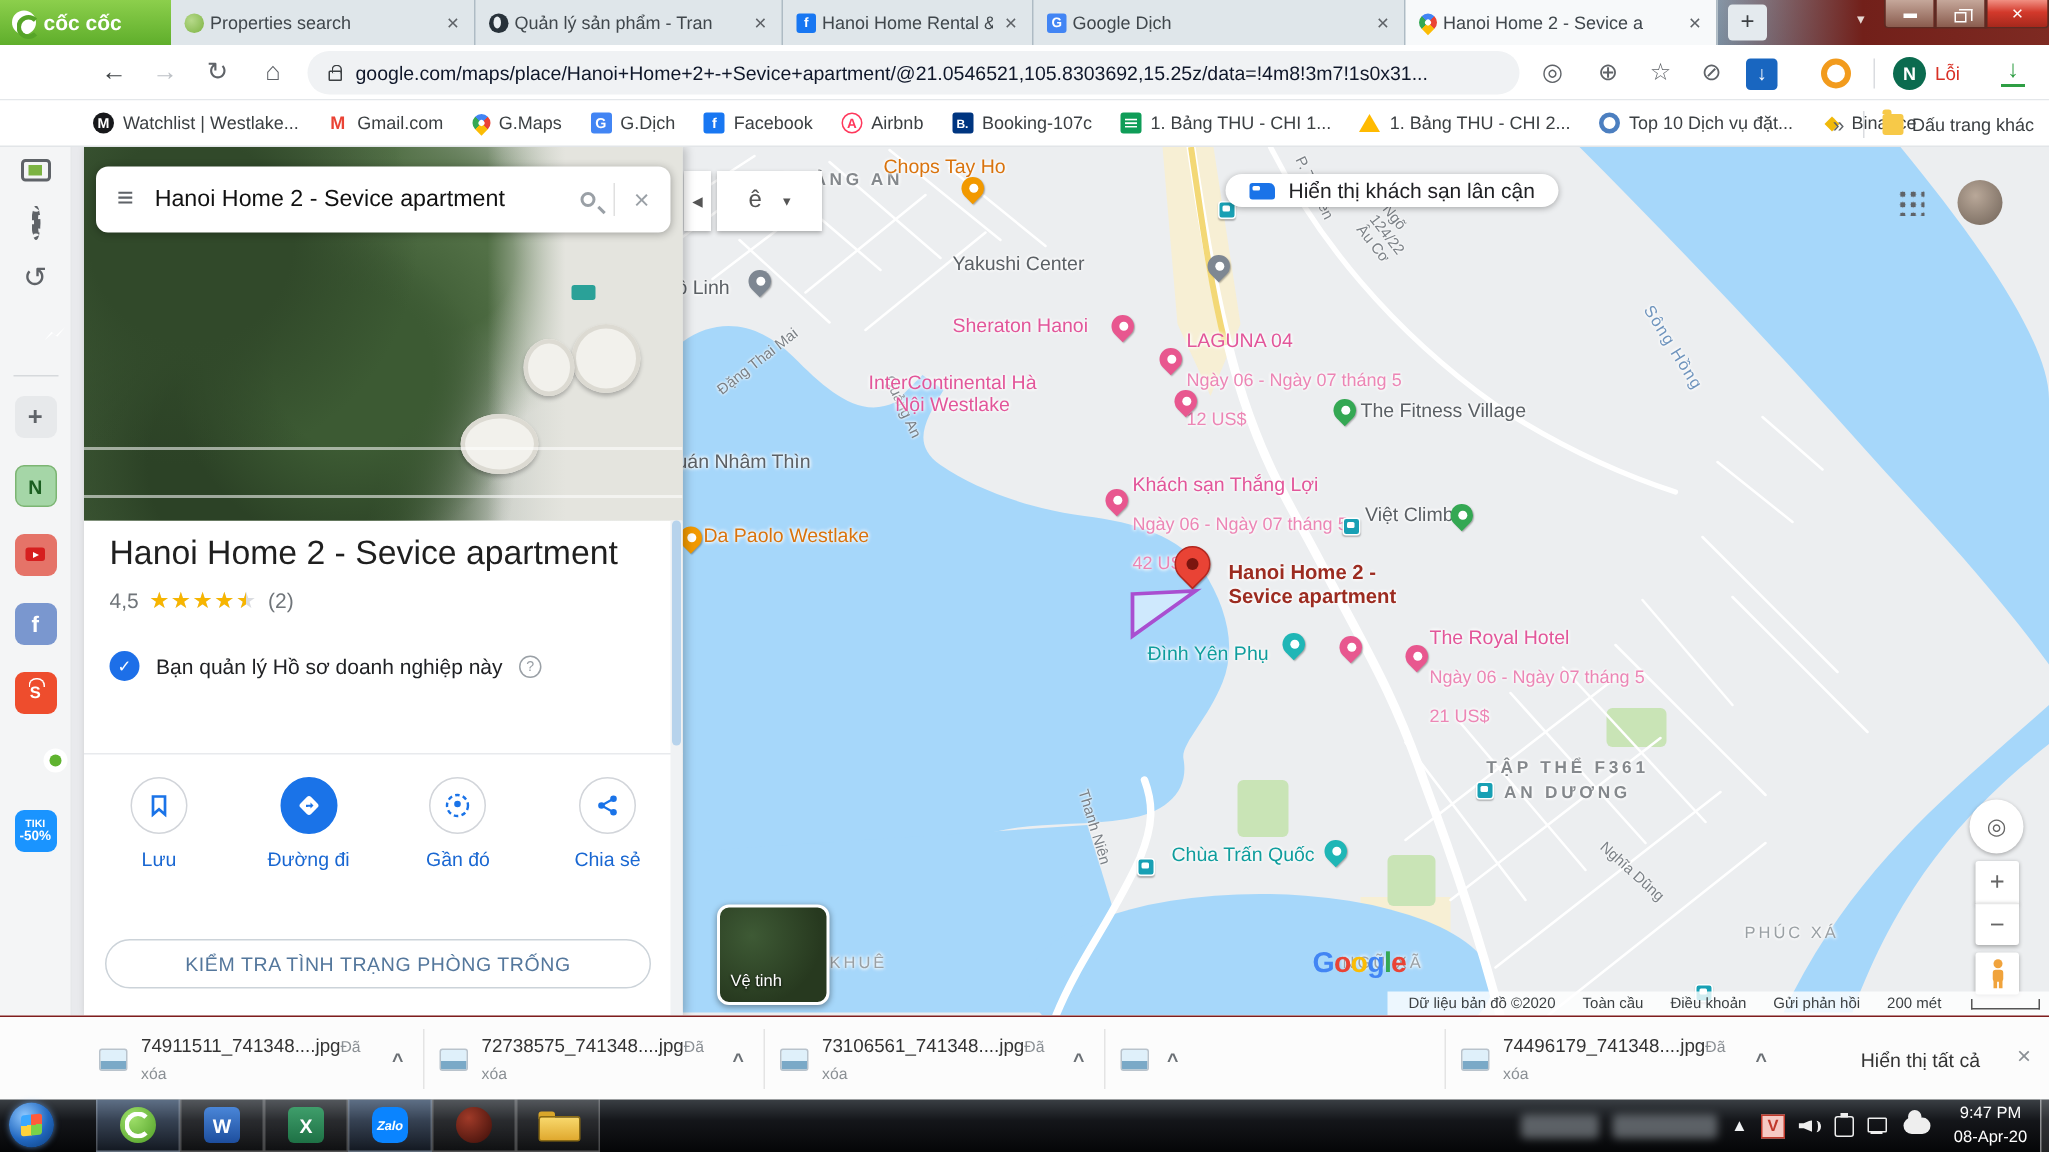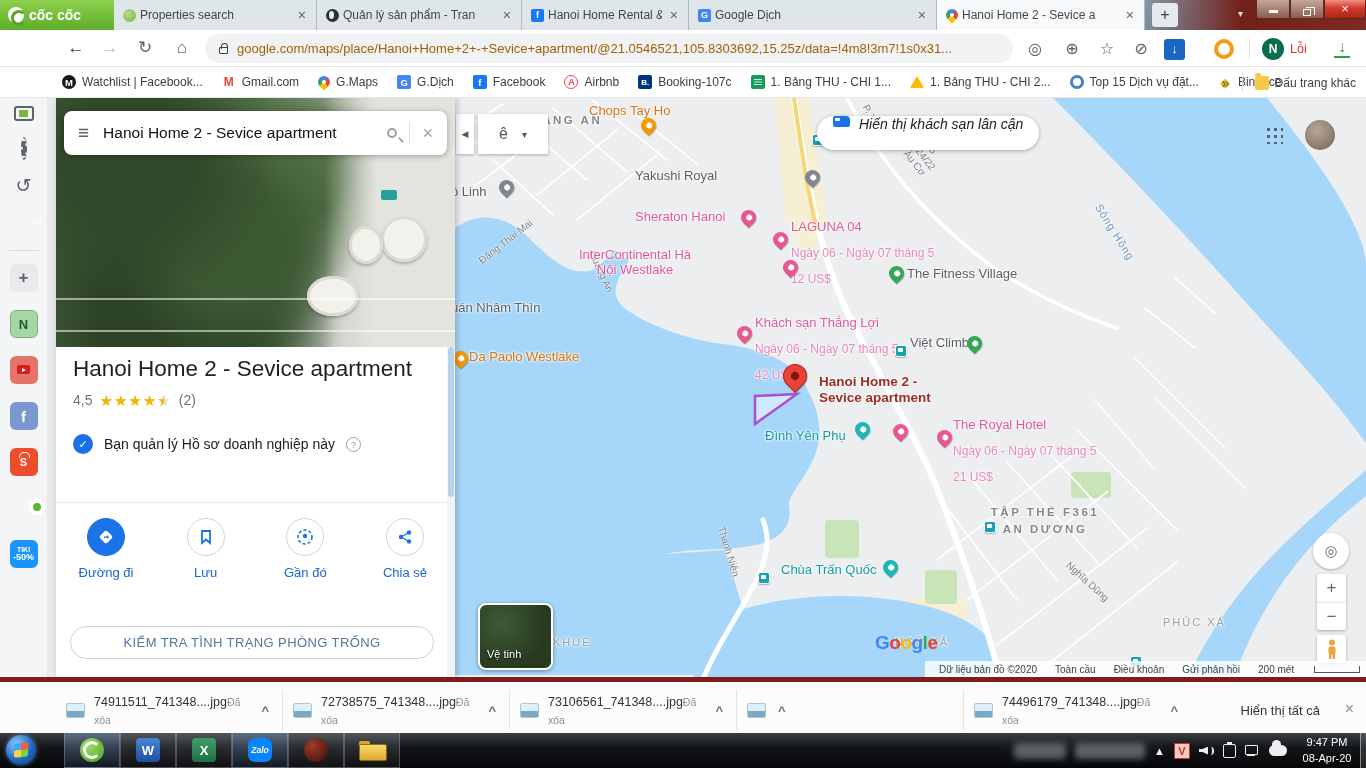--- a/index.html
+++ b/index.html
@@ -44,21 +44,21 @@
   .res-glyph::after{content:"";position:absolute;left:2px;top:-3px;width:8px;height:7px;border:1px solid #fff;border-bottom:none;border-left:none;}
   .min-glyph{display:inline-block;width:9px;height:3px;background:#fff;margin-top:8px;}
 
   
   .toolbar{position:absolute;left:0;top:30px;width:1366px;height:37px;background:#fff;border-bottom:1px solid #e4e7ea;}
   .navbtn{position:absolute;top:6px;font-size:17px;color:#5f6368;width:24px;text-align:center;line-height:24px;}
   .omni{position:absolute;left:205px;top:4px;width:808px;height:29px;background:#f0f2f4;border-radius:15px;
     display:flex;align-items:center;padding:0 14px;gap:9px;}
   .lock{width:9px;height:7px;border:1.5px solid #3c4043;border-radius:1px;position:relative;margin-top:4px;}
   .lock::before{content:"";position:absolute;left:1px;top:-5px;width:5px;height:5px;border:1.5px solid #3c4043;border-bottom:none;border-radius:4px 4px 0 0;}
-  .url{font-size:13px;color:#a16207;white-space:nowrap;overflow:hidden;}
+  .url{font-size:13px;color:#0f172a;white-space:nowrap;overflow:hidden;}
   .tool-ic{position:absolute;top:9px;font-size:16px;color:#5f6368;width:22px;text-align:center;line-height:20px;}
   .dl-blue{position:absolute;left:1164px;top:9px;width:21px;height:21px;background:#1966c0;border-radius:3px;
     color:#fff;text-align:center;line-height:20px;font-size:13px;font-weight:bold;}
   .cc-ring{position:absolute;left:1214px;top:9px;width:20px;height:20px;border-radius:50%;border:4px solid #f29b1d;background:#fff;}
   .tb-sep{position:absolute;left:1249px;top:9px;width:1px;height:20px;background:#dadce0;}
   .avatarN{position:absolute;left:1262px;top:8px;width:22px;height:22px;border-radius:50%;background:#0b6b4f;
     color:#fff;text-align:center;line-height:22px;font-size:12px;font-weight:bold;}
   .err{position:absolute;left:1290px;top:12px;color:#d93025;font-size:12.5px;}
   .dl-green{position:absolute;left:1334px;top:8px;color:#2e9e44;font-size:16px;font-weight:bold;border-bottom:2.5px solid #2e9e44;line-height:18px;width:16px;text-align:center;}
 
@@ -131,22 +131,22 @@
   .pin.gray{background:#7e8792;}
   .pin.orange{background:#f29900;}
   .pin.teal{background:#1fb6b6;}
   .pin.big-red{width:24px;height:24px;background:#e94335;border:1px solid #b3261e;}
   .pin.big-red::after{left:7px;top:7px;width:8px;height:8px;background:#7c150f;}
   .bus{position:absolute;width:12px;height:12px;background:#18a0b4;border:1.5px solid #fff;border-radius:2.5px;box-shadow:0 1px 1px rgba(0,0,0,.25);}
   .bus::after{content:"";position:absolute;left:2px;top:2px;width:5px;height:4px;background:#fff;border-radius:1px;}
   .callout{position:absolute;left:155px;top:290px;width:150px;height:82px;background:#cfe9fd;border:2.5px solid #a94fd0;
     border-radius:12px;color:#2a52c5;font-size:15px;text-align:center;display:flex;flex-direction:column;justify-content:center;line-height:1.25;}
   .callout .ct{white-space:normal;padding:0 6px;}
-  .hotelsbtn{position:absolute;left:362px;top:18px;height:34px;background:#fff;border-radius:17px;box-shadow:0 1px 4px rgba(0,0,0,.3);
-    display:flex;gap:9px;padding:0 16px;font-size:14px;color:#202124;font-style:italic;}
+  .hotelsbtn{position:absolute;left:362px;top:18px;height:22px;background:#fff;border-radius:17px;box-shadow:0 1px 4px rgba(0,0,0,.3);
+    display:flex;align-items:center;gap:9px;padding:0 16px;font-size:14px;color:#202124;}
   .bedicon{width:17px;height:11px;background:#1a73e8;border-radius:2px 4px 2px 2px;position:relative;}
   .bedicon::after{content:"";position:absolute;left:2px;top:2px;width:5px;height:3px;background:#fff;border-radius:1px;}
   .imebox{position:absolute;background:#fff;box-shadow:0 1px 3px rgba(0,0,0,.3);display:flex;align-items:center;justify-content:center;color:#555;}
   .mapctl{position:absolute;background:#fff;box-shadow:0 1px 3px rgba(0,0,0,.3);color:#666;display:flex;align-items:center;justify-content:center;}
   .gridicon{position:absolute;width:18px;height:18px;
     background:radial-gradient(circle,#5f6368 1.8px,transparent 2px) 0 0/7px 7px;}
   .mapavatar{position:absolute;width:30px;height:30px;border-radius:50%;background:radial-gradient(circle at 40% 35%,#b9a899,#6f6257);}
   .sat{position:absolute;left:23px;top:505px;width:75px;height:67px;border-radius:8px;border:2px solid #fff;
     box-shadow:0 1px 4px rgba(0,0,0,.4);overflow:hidden;
     background:radial-gradient(circle at 30% 30%,#3e5a35,#27391f 70%),#2c3e22;}
@@ -197,21 +197,21 @@
   .action{width:72px;display:flex;flex-direction:column;align-items:center;gap:9px;}
   .acirc{width:38px;height:38px;border-radius:50%;border:1px solid #d2d5da;display:flex;align-items:center;justify-content:center;background:#fff;}
   .acirc.filled{background:#1a73e8;border-color:#1a73e8;}
   .alabel{font-size:13px;color:#1967d2;text-align:center;line-height:1.3;}
   .availbtn{position:absolute;left:14px;top:528px;width:364px;height:33px;border:1px solid #ccd3d9;border-radius:17px;
     display:flex;align-items:center;justify-content:center;font-size:13px;color:#54779c;letter-spacing:.4px;background:#fff;}
   .pscroll{position:absolute;right:0;top:249px;width:8px;height:330px;background:#f0f2f4;}
   .pscroll .thumb{position:absolute;left:1px;top:0;width:6px;height:150px;background:#b7d3ec;border-radius:3px;}
 
   
-  .dlbar{position:absolute;left:0;top:677px;width:1366px;height:56px;background:#fcfcfc;border-top:5px solid #7f1d1d;}
+  .dlbar{position:absolute;left:0;top:677px;width:1366px;height:56px;background:#fcfcfc;border-top:1px solid #7f1d1d;}
   .dl-items{position:absolute;left:56px;top:8px;display:flex;height:40px;}
   .dl-item{width:227px;border-right:1px solid #e4e4e4;display:flex;align-items:center;gap:9px;padding:0 10px;}
   .thumb-ic{width:19px;height:15px;border:1px solid #b9c3cc;border-radius:2px;flex:none;
     background:linear-gradient(180deg,#dff0fa 55%,#7aa9c7 55%);}
   .dl-txt{flex:1;min-width:0;}
   .dl-name{font-size:12.5px;color:#333;white-space:nowrap;overflow:hidden;}
   .dl-status{font-size:10.5px;color:#8a8f94;margin-top:2px;}
   .dl-chev{color:#6b7075;font-size:13px;font-weight:bold;padding:0 3px;}
   .dl-showall{position:absolute;right:46px;top:0;height:56px;display:flex;align-items:center;font-size:13px;color:#333;}
   .dl-x{position:absolute;right:12px;top:18px;color:#8a8f94;font-size:16px;}
@@ -316,21 +316,21 @@
     <div class="cc-ring"></div>
     <div class="tb-sep"></div>
     <div class="avatarN">N</div>
     <div class="err">Lỗi</div>
     <div class="dl-green">↓</div>
   </div>
 
   <div class="bookmarks">
     <span class="bm">
         <span class="bmi cmc">M</span>
-        <span>Watchlist | Facebook...</span>
+        <span>Watchlist | Westlake...</span>
       </span>
     <span class="bm">
         <span class="bmi gmail">M</span>
         <span>Gmail.com</span>
       </span>
     <span class="bm">
         <span class="gpin"></span>
         <span>G.Maps</span>
       </span>
     <span class="bm">
@@ -354,21 +354,21 @@
         <span>1. Bảng THU - CHI 1...</span>
       </span>
     <span class="bm">
         <span class="bmi drive">
           <span class="drive-tri"></span>
         </span>
         <span>1. Bảng THU - CHI 2...</span>
       </span>
     <span class="bm">
         <span class="bmi top10"></span>
-        <span>Top 15 Dịch vụ đặt...</span>
+        <span>Top 10 Dịch vụ đặt...</span>
       </span>
     <span class="bm">
         <span class="bmi binance">◆</span>
         <span>Binance</span>
       </span>
     <div class="bm-right">
       <span style="color:#5f6368;font-size:14px">»</span>
       <span class="bm-sep"></span>
       <span class="bm">
           <span class="bmi folder"></span>
@@ -464,21 +464,21 @@
       <div class="mlabel street" style="left:398px;top:22px;transform:rotate(64deg)">P. Tứ Liên</div>
       <div class="mlabel street" style="left:452px;top:46px;transform:rotate(52deg);width:40px;white-space:normal;line-height:1.1">Ngõ 124/22 Âu Cơ</div>
       <div class="mlabel street" style="left:18px;top:138px;transform:rotate(-38deg)">Đặng Thai Mai</div>
       <div class="mlabel street" style="left:124px;top:168px;transform:rotate(65deg)">Quảng An</div>
       <div class="mlabel street" style="left:248px;top:448px;transform:rotate(73deg)">Thanh Niên</div>
       <div class="mlabel street" style="left:606px;top:478px;transform:rotate(42deg)">Nghĩa Dũng</div>
       <div class="mlabel water-t" style="left:628px;top:128px;transform:rotate(58deg)">Sông Hồng</div>
 
       <div class="mlabel food" style="left:134px;top:5px">Chops Tay Ho</div>
       <div class="pin orange" style="left:186px;top:20px"></div>
-      <div class="mlabel poi" style="left:180px;top:70px">Yakushi Royal</div>
+      <div class="mlabel poi" style="left:180px;top:70px">Yakushi Center</div>
       <div class="pin gray" style="left:350px;top:72px"></div>
       <div class="mlabel poi" style="left:-4px;top:86px">ồ Linh</div>
       <div class="pin gray" style="left:44px;top:82px"></div>
       <div class="mlabel hotel" style="left:180px;top:112px">Sheraton Hanoi</div>
       <div class="pin pink" style="left:286px;top:112px"></div>
       <div class="mlabel hotel" style="left:336px;top:122px">
         <div>LAGUNA 04</div>
         <div class="sub">Ngày 06 - Ngày 07 tháng 5</div>
         <div class="sub">12 US$</div>
       </div>
@@ -590,35 +590,35 @@
         <span>(2)</span>
       </div>
       <div class="badgerow">
         <span class="vbadge">✓</span>
         <span>Bạn quản lý Hồ sơ doanh nghiệp này</span>
         <span class="qmark">?</span>
       </div>
       <div class="pdivider"></div>
       <div class="actions">
         <div class="action">
+          <span class="acirc">
+              <svg width="14" height="16">
+                <path d="M3,2 L11,2 L11,14 L7,10.5 L3,14 Z" fill="none" stroke="#1a73e8" stroke-width="1.8"></path>
+              </svg>
+            </span>
+          <span class="alabel">Lưu</span>
+        </div>
+        <div class="action">
           <span class="acirc filled">
               <svg width="16" height="16">
                 <rect x="3" y="3" width="10" height="10" fill="#fff" transform="rotate(45 8 8)" rx="2"></rect>
                 <path d="M6,9 L6,7.5 L9,7.5 L9,6 L11,8 L9,10 L9,8.8 L7.2,8.8 L7.2,9 Z" fill="#1a73e8"></path>
               </svg>
             </span>
           <span class="alabel">Đường đi</span>
-        </div>
-        <div class="action">
-          <span class="acirc">
-              <svg width="14" height="16">
-                <path d="M3,2 L11,2 L11,14 L7,10.5 L3,14 Z" fill="none" stroke="#1a73e8" stroke-width="1.8"></path>
-              </svg>
-            </span>
-          <span class="alabel">Lưu</span>
         </div>
         <div class="action">
           <span class="acirc">
               <svg width="18" height="18">
                 <circle cx="9" cy="9" r="7" fill="none" stroke="#1a73e8" stroke-width="1.6" stroke-dasharray="3 2.2"></circle>
                 <circle cx="9" cy="8" r="2.2" fill="#1a73e8"></circle>
               </svg>
             </span>
           <span class="alabel">Gần đó</span>
         </div>

